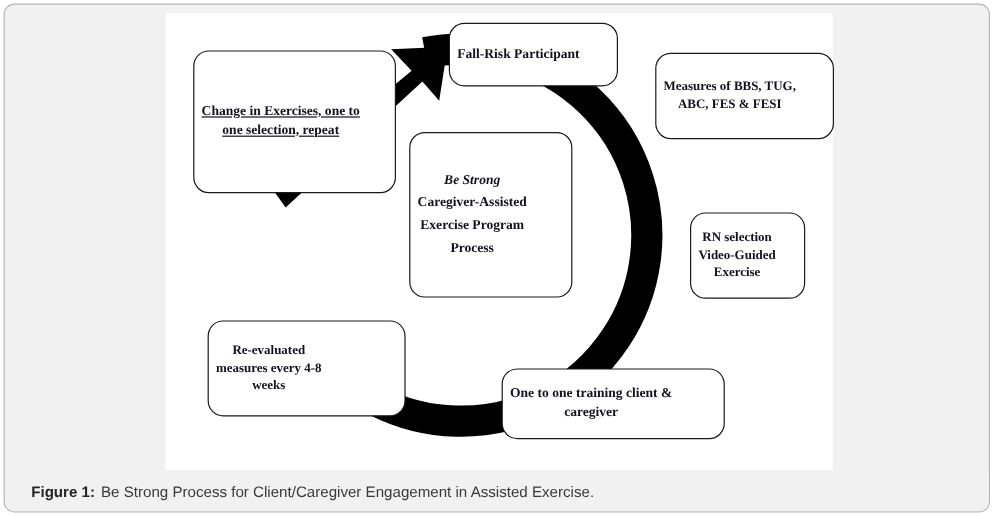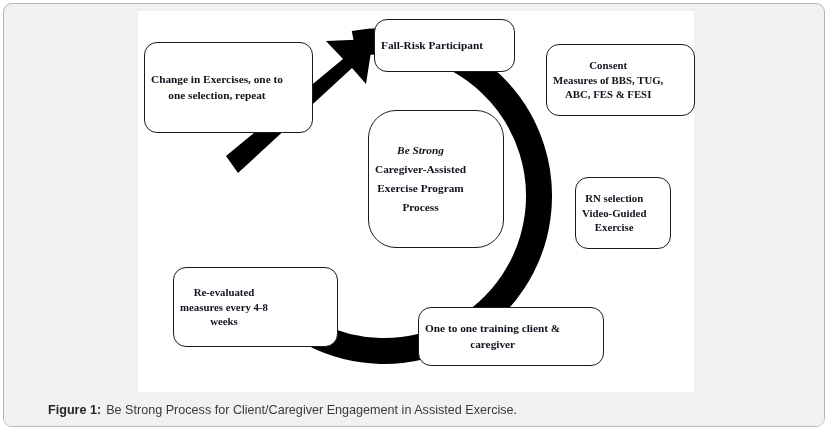--- a/index.html
+++ b/index.html
@@ -52,46 +52,45 @@
     text-align: center;
     font-family: "Liberation Serif", serif;
     font-weight: bold;
     color: #12121e;
     z-index: 5;
     line-height: 1.38;
   }
   .node .lines { padding: 0 6px; }
   .node .ln { display: block; }
 
-  #node-change   { left: 6px;  top: 31px;  width: 169px; height: 91px; font-size: 11.3px; }
+  #node-change   { left: 23px;  top: 31px;  width: 169px; height: 119px; font-size: 11.3px; text-decoration: underline; }
   #node-fallrisk { left: 236px; top: 8px;   width: 141px; height: 53px;  font-size: 11.3px; }
   #node-consent  { left: 408px; top: 33px;  width: 149px; height: 72px;  font-size: 10.8px; }
   #node-rn       { left: 437px; top: 166px; width: 96px; height: 72px;  font-size: 10.8px; }
   #node-oneone   { left: 280px; top: 296px; width: 186px; height: 59px;  font-size: 11.3px; }
   #node-reeval   { left: 35px;  top: 256px; width: 165px; height: 80px;  font-size: 10.8px; }
 
   #node-center {
     left: 203px; top: 99px; width: 136px; height: 138px;
     font-size: 11.3px;
-    border-radius: 28px;
-    margin-left: 27px;
+    border-radius: 13px;
   }
   #node-center .ln { margin: 3.5px 0; }
   #node-center .italic { font-style: italic; }
 
   
   #caption {
     position: absolute;
     left: 0;
     top: 388px;
     width: 822px;
     height: 36px;
     display: flex;
     align-items: center;
-    padding-left: 44px;
+    padding-left: 22px;
     background: #f1f1f1;
     font-family: "Liberation Sans", sans-serif;
     font-size: 12.6px;
     color: #3a3a3a;
     white-space: nowrap;
   }
   #caption .cap-label {
     font-weight: bold;
     color: #252525;
     margin-right: 5px;
@@ -136,21 +135,20 @@
     </div>
 
     <div class="node" id="node-fallrisk">
       <span class="lines">
         <span class="ln">Fall-Risk Participant</span>
       </span>
     </div>
 
     <div class="node" id="node-consent">
       <span class="lines">
-        <span class="ln">Consent</span>
         <span class="ln">Measures of BBS, TUG,</span>
         <span class="ln">ABC, FES &amp; FESI</span>
       </span>
     </div>
 
     <div class="node" id="node-rn">
       <span class="lines">
         <span class="ln">RN selection</span>
         <span class="ln">Video-Guided</span>
         <span class="ln">Exercise</span>

